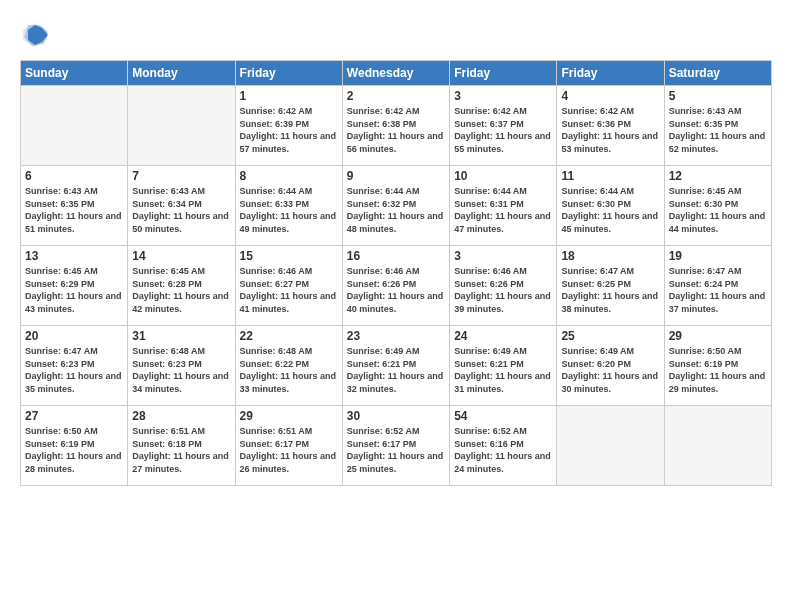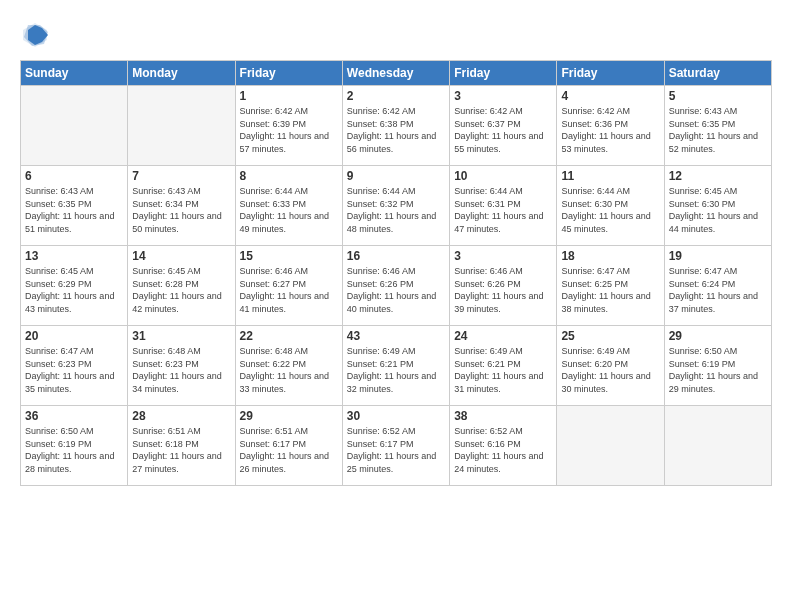--- a/index.html
+++ b/index.html
@@ -81,20 +81,21 @@
     .day-number {
       font-size: 12px;
       font-weight: bold;
       display: block;
       margin-bottom: 2px;
     }
     .day-info {
       line-height: 1.4;
       font-size: 9px;
       color: #444;
+      font-weight: bold;
     }
     tr:nth-child(odd) td:not(.empty) {
       background: #fff;
     }
   </style>
 </head>
 <body>
 
 <div class="header">
   <div class="logo">
@@ -218,54 +219,54 @@
         </td>
         <td>
           <span class="day-number">31</span>
           <div class="day-info">Sunrise: 6:48 AM<br>Sunset: 6:23 PM<br>Daylight: 11 hours and 34 minutes.</div>
         </td>
         <td>
           <span class="day-number">22</span>
           <div class="day-info">Sunrise: 6:48 AM<br>Sunset: 6:22 PM<br>Daylight: 11 hours and 33 minutes.</div>
         </td>
         <td>
-          <span class="day-number">43</span>
+          <span class="day-number">23</span>
           <div class="day-info">Sunrise: 6:49 AM<br>Sunset: 6:21 PM<br>Daylight: 11 hours and 32 minutes.</div>
         </td>
         <td>
           <span class="day-number">24</span>
           <div class="day-info">Sunrise: 6:49 AM<br>Sunset: 6:21 PM<br>Daylight: 11 hours and 31 minutes.</div>
         </td>
         <td>
           <span class="day-number">25</span>
           <div class="day-info">Sunrise: 6:49 AM<br>Sunset: 6:20 PM<br>Daylight: 11 hours and 30 minutes.</div>
         </td>
         <td>
           <span class="day-number">29</span>
           <div class="day-info">Sunrise: 6:50 AM<br>Sunset: 6:19 PM<br>Daylight: 11 hours and 29 minutes.</div>
         </td>
       </tr>
       <tr>
         <td>
-          <span class="day-number">36</span>
+          <span class="day-number">27</span>
           <div class="day-info">Sunrise: 6:50 AM<br>Sunset: 6:19 PM<br>Daylight: 11 hours and 28 minutes.</div>
         </td>
         <td>
           <span class="day-number">28</span>
           <div class="day-info">Sunrise: 6:51 AM<br>Sunset: 6:18 PM<br>Daylight: 11 hours and 27 minutes.</div>
         </td>
         <td>
           <span class="day-number">29</span>
           <div class="day-info">Sunrise: 6:51 AM<br>Sunset: 6:17 PM<br>Daylight: 11 hours and 26 minutes.</div>
         </td>
         <td>
           <span class="day-number">30</span>
           <div class="day-info">Sunrise: 6:52 AM<br>Sunset: 6:17 PM<br>Daylight: 11 hours and 25 minutes.</div>
         </td>
         <td>
-          <span class="day-number">38</span>
+          <span class="day-number">54</span>
           <div class="day-info">Sunrise: 6:52 AM<br>Sunset: 6:16 PM<br>Daylight: 11 hours and 24 minutes.</div>
         </td>
         <td class="empty"></td>
         <td class="empty"></td>
       </tr>
     </tbody>
 </table>
 
 </body></html>

